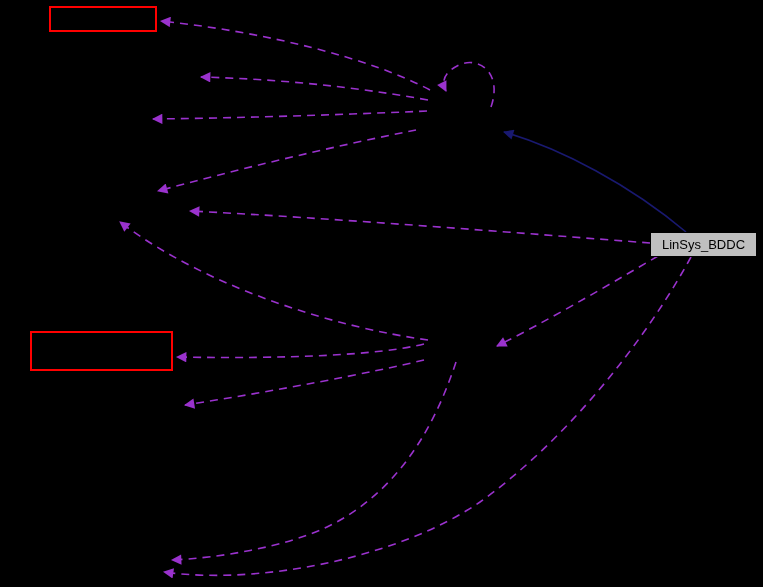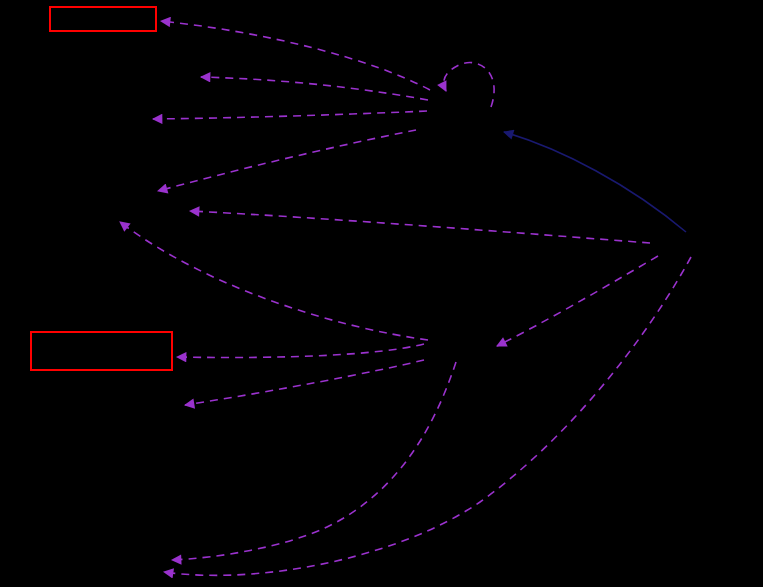--- a/index.html
+++ b/index.html
@@ -47,14 +47,17 @@
     </svg>
 
   <div class="node truncated" style="left: 49px; top: 6px; width: 108px; height: 26px;"></div>
 
   <div class="node truncated" style="left: 30px; top: 331px; width: 143px; height: 40px;"></div>
 
   <div class="node hidden" style="left: 425px; top: 95px; width: 78px; height: 35px;"></div>
 
   <div class="node hidden" style="left: 420px; top: 335px; width: 80px; height: 28px;"></div>
 
+  <div class="node current" style="left: 650px; top: 232px; width: 107px; height: 25px;">
+    <span>LinSys_BDDC</span>
+  </div>
 
 </div>
 
 </body></html>

